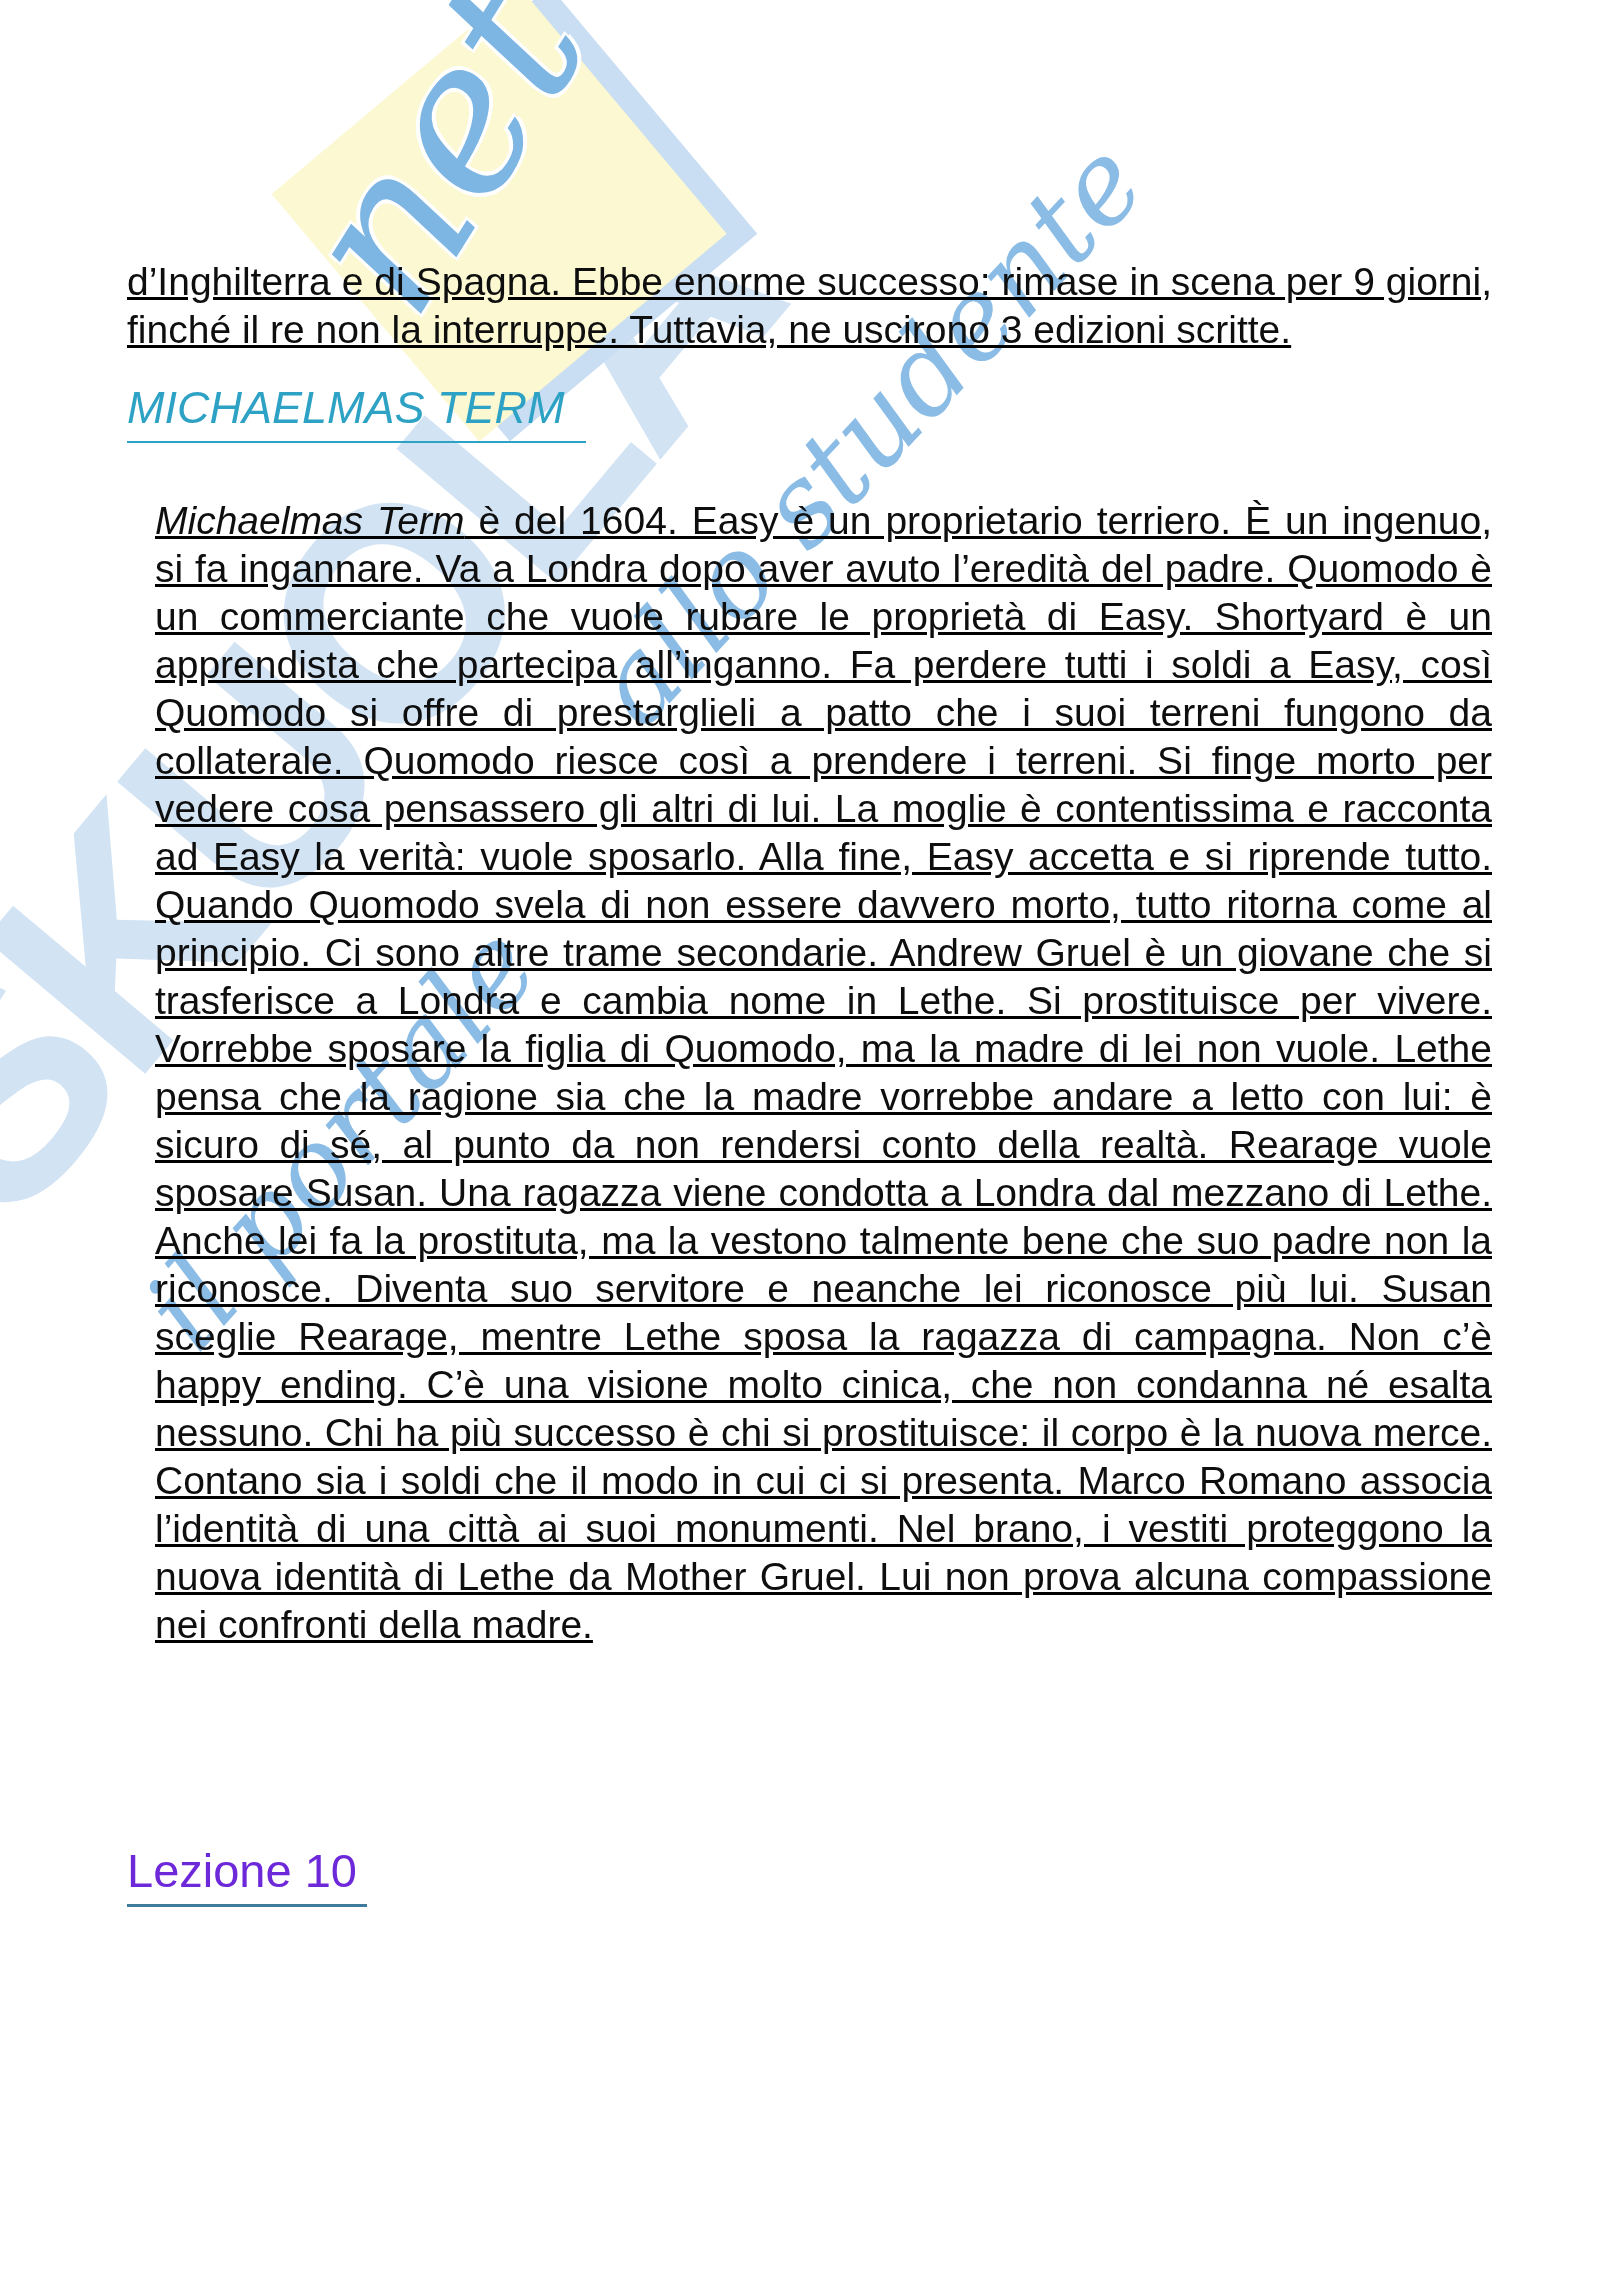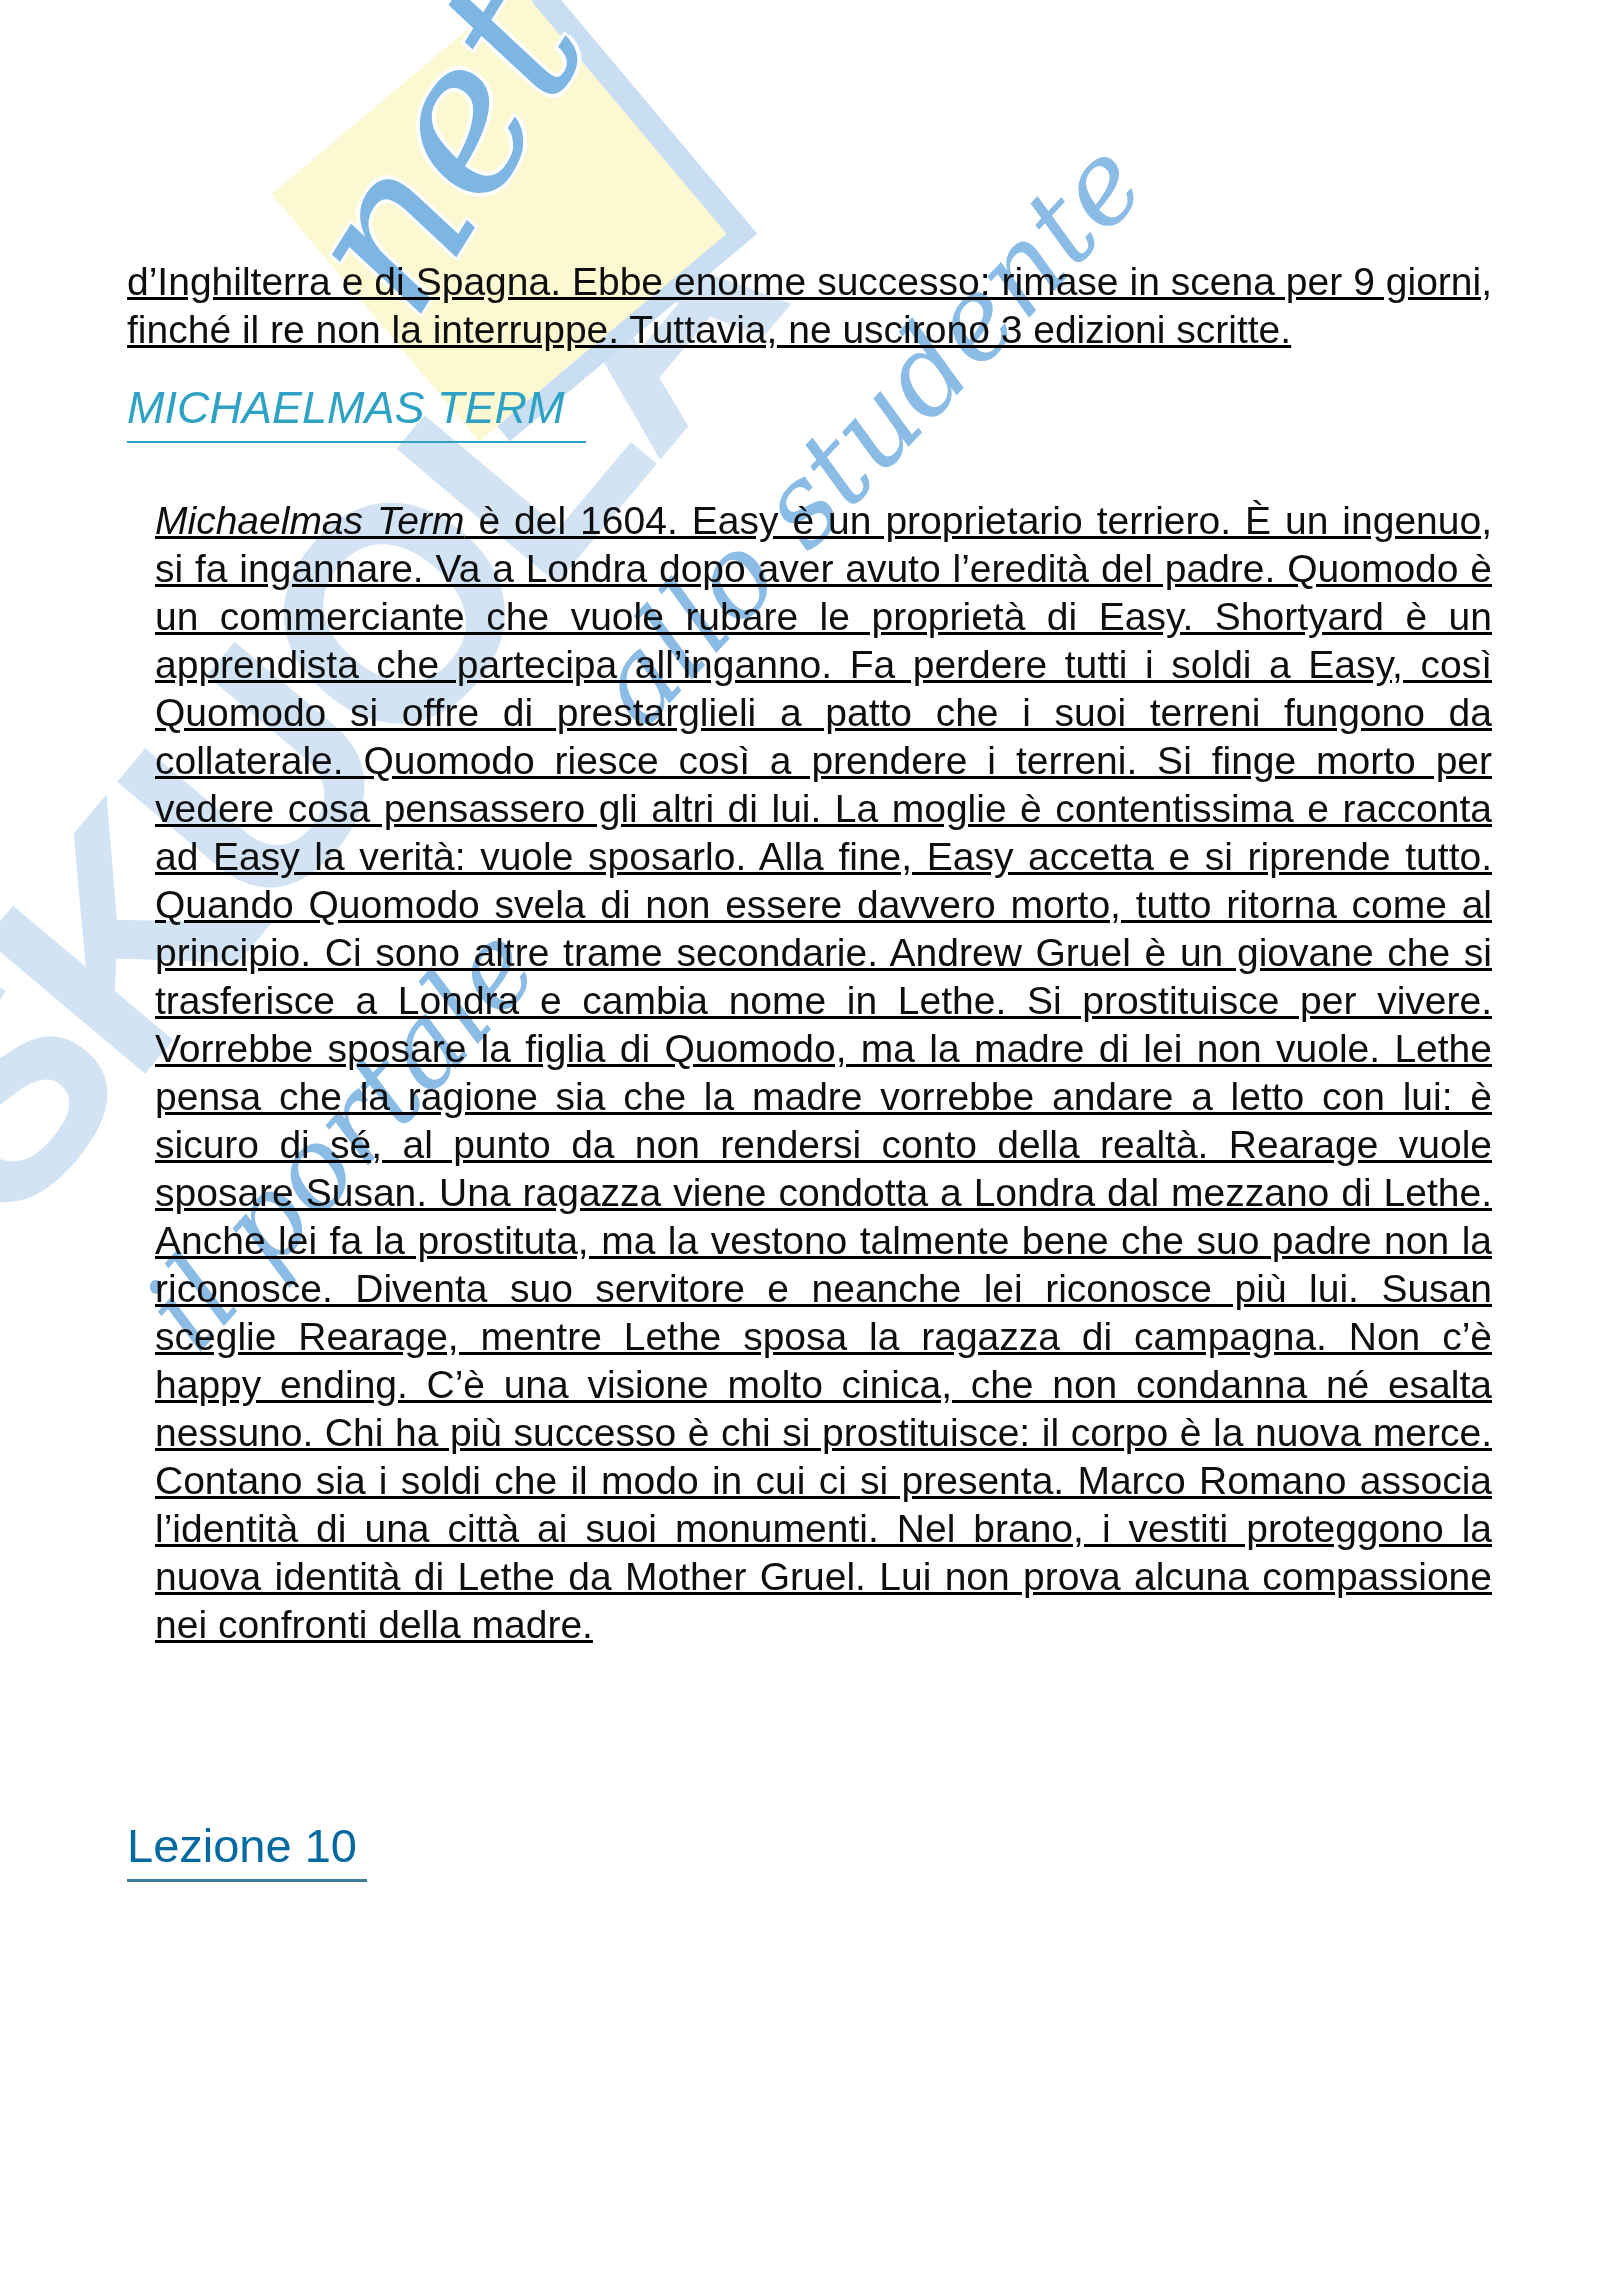--- a/index.html
+++ b/index.html
@@ -68,23 +68,24 @@
   h2.doc-h2 { margin:27.4px 0 0 0; font-size:45px; font-weight:normal; font-style:italic; line-height:1.2; }
   h2.doc-h2 .underlined {
     display:inline-block;
     color:#2ea2c5;
     border-bottom:2.9px solid #2ea2c5;
     padding:0 21.6px 5.9px 0;
   }
   h3.doc-h3 { margin:169px 0 0 0; font-size:47px; font-weight:normal; line-height:1.2; }
   h3.doc-h3 .underlined {
     display:inline-block;
-    color:#0369a1;
+    color:#6d28d9;
     border-bottom:3.9px solid #3f7c9b;
     padding:0 9.8px 3.9px 0;
+    margin-top:25px;
   }
 </style>
 </head>
 <body>
 
 <div class="page">
 
   <div class="watermark">
     <div class="wm-rot">
       <div class="wm-letters">SKUOLA</div>

